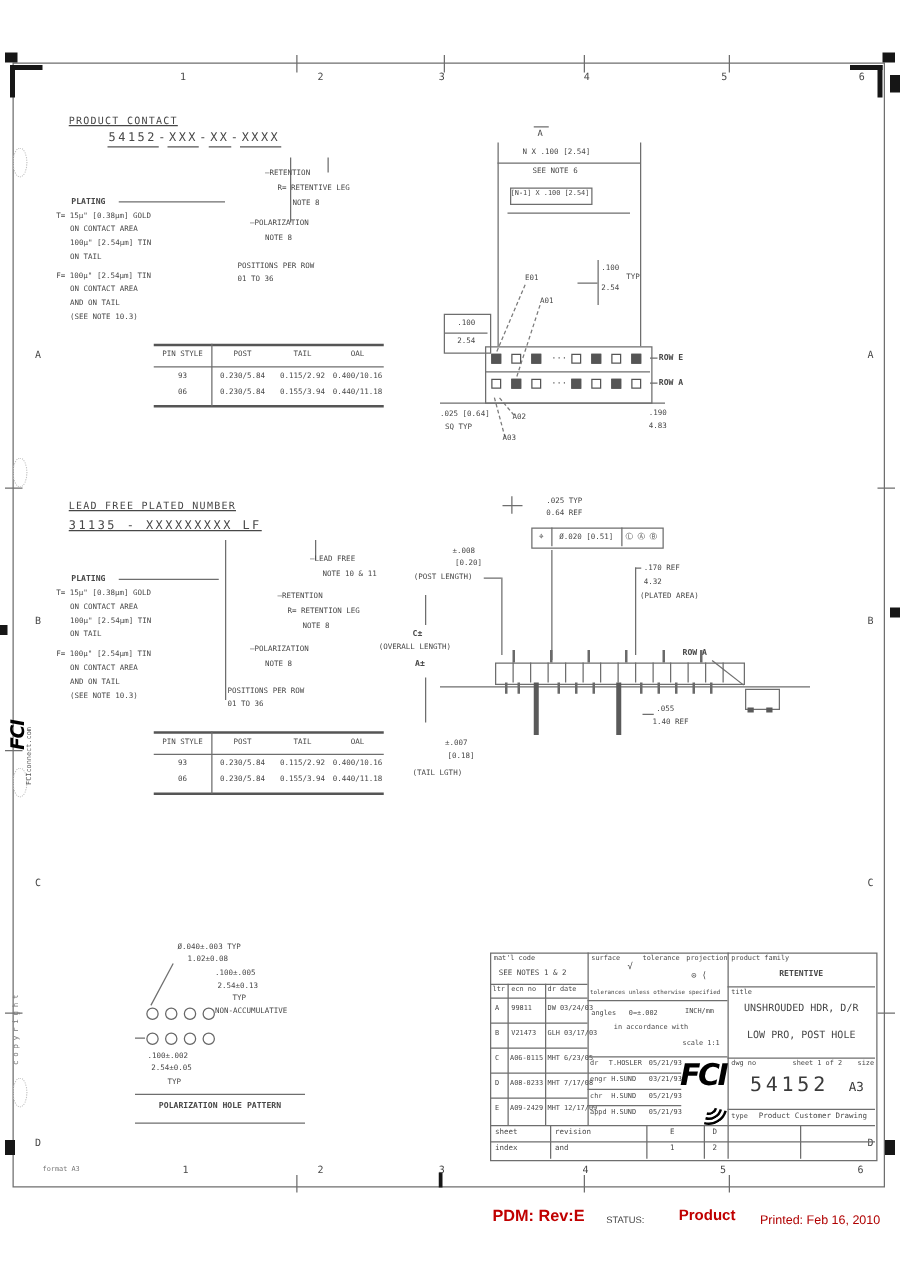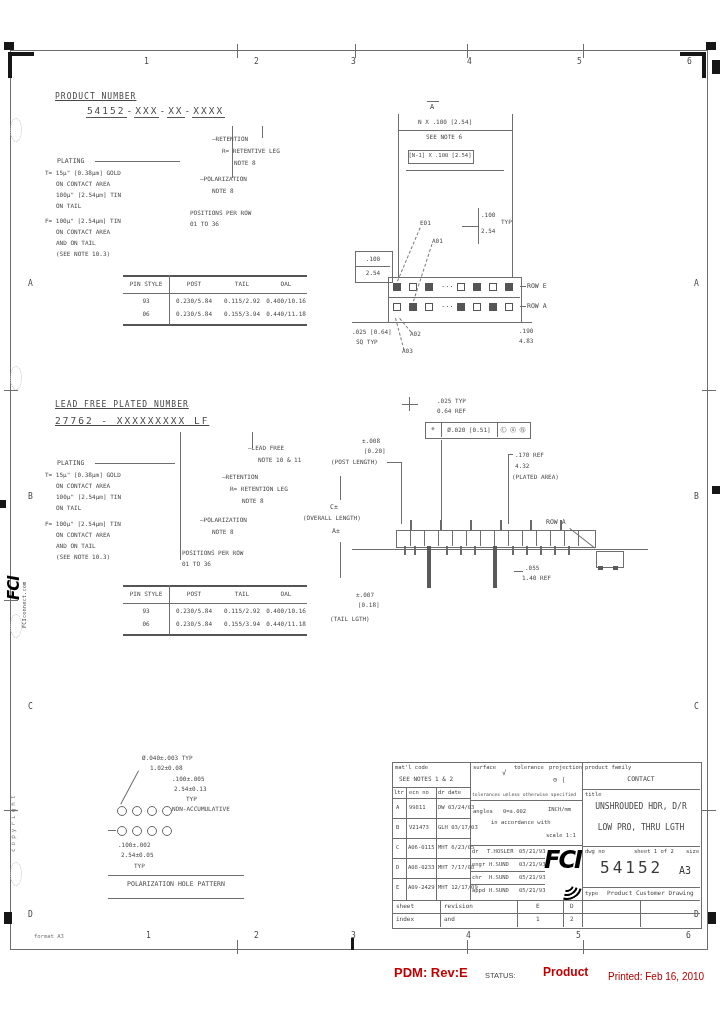--- a/index.html
+++ b/index.html
@@ -1,19 +1,19 @@
 <!DOCTYPE html>
 <html><head>
 <meta charset="utf-8">
 <style>
   html,body{margin:0;padding:0;background:#e8e8e8;}
   #sheet{position:relative;width:720px;height:1012px;background:#ffffff;overflow:hidden;
          font-family:"DejaVu Sans Mono",monospace;color:#474747;}
   .t{position:absolute;color:#474747;font-family:"DejaVu Sans Mono",monospace;white-space:pre;line-height:1;}
-  .f5{font-size:5.5px;} .f6{font-size:6px;} .f65{font-size:6.5px;} .f7{font-size:7px;}
+  .f5{font-size:5.5px;} .f6{font-size:6px;} .f65{font-size:6.5px;font-weight:bold;} .f7{font-size:7px;}
   .f8{font-size:8px;}
   .ctr{text-align:center;}
   .hl{position:absolute;background:#6e6e6e;height:1px;}
   .vl{position:absolute;background:#6e6e6e;width:1px;}
   .box{position:absolute;border:1px solid #6e6e6e;background:transparent;}
   .blk{position:absolute;background:#161616;}
   .dash{position:absolute;border-top:1px dashed #7a7a7a;transform-origin:0 0;height:0;}
   .ln{position:absolute;height:1px;background:#6e6e6e;transform-origin:0 0;}
   .pin{position:absolute;width:6px;height:6px;border:1px solid #555;}
   .pinf{background:#555;}
@@ -85,21 +85,21 @@
   <div class="holep" style="left:10px;top:614px;"></div>
   <div class="holep" style="left:10px;top:862px;"></div>
 
   <div style="position:absolute;left:4px;top:600px;transform:rotate(-90deg);transform-origin:top left;">
     <span style="font-family:'DejaVu Sans',sans-serif;font-weight:bold;font-style:italic;font-size:15px;color:#000;letter-spacing:-1px;">FCI</span>
   </div>
   <span class="vt f5" style="left:22px;top:538px;height:90px;color:#555;">FCIconnect.com</span>
   <span class="vt f6" style="left:10px;top:752px;height:100px;color:#777;letter-spacing:3px;">copyright</span>
   <span class="t f5" style="left:34px;top:934px;color:#777;">format A3</span>
 
-  <span class="t f8 u" style="left:55px;top:93px;letter-spacing:1px;">PRODUCT NUMBER</span>
+  <span class="t f8 u" style="left:55px;top:93px;letter-spacing:1px;">PRODUCT CONTACT</span>
   <div class="t" style="left:55px;top:96px;font-size:9.5px;letter-spacing:2px;">
     <span class="pngrp">54152</span><span>-</span><span class="pngrp">XXX</span><span>-</span><span class="pngrp">XX</span><span>-</span><span class="pngrp">XXXX</span>
   </div>
   <div class="vl" style="left:232px;top:126px;height:52px;"></div>
   <div class="vl" style="left:262px;top:126px;height:12px;"></div>
 
   <span class="t f65" style="left:57px;top:158px;">PLATING</span>
   <div class="hl" style="left:95px;top:161px;width:85px;"></div>
   <span class="t f6" style="left:45px;top:170px;">T= 15μ" [0.38μm] GOLD</span>
   <span class="t f6" style="left:56px;top:181px;">ON CONTACT AREA</span>
@@ -192,21 +192,21 @@
   <span class="t f6" style="left:410px;top:331px;">A02</span>
   <span class="t f6" style="left:402px;top:348px;">A03</span>
 
   <div class="hl" style="left:352px;top:322px;width:180px;"></div>
   <span class="t f6" style="left:352px;top:329px;">.025 [0.64]</span>
   <span class="t f6" style="left:356px;top:339px;">SQ TYP</span>
   <span class="t f6" style="left:519px;top:328px;">.190</span>
   <span class="t f6" style="left:519px;top:338px;">4.83</span>
 
   <span class="t f8 u" style="left:55px;top:401px;letter-spacing:1px;">LEAD FREE PLATED NUMBER</span>
-  <span class="t u" style="left:55px;top:416px;font-size:9.5px;letter-spacing:2px;">27762 - XXXXXXXXX LF</span>
+  <span class="t u" style="left:55px;top:416px;font-size:9.5px;letter-spacing:2px;">31135 - XXXXXXXXX LF</span>
   <div class="vl" style="left:180px;top:432px;height:128px;"></div>
   <div class="vl" style="left:252px;top:432px;height:16px;"></div>
 
   <span class="t f6" style="left:248px;top:445px;">—LEAD FREE</span>
   <span class="t f6" style="left:258px;top:457px;">NOTE 10 &amp; 11</span>
   <span class="t f6" style="left:222px;top:474px;">—RETENTION</span>
   <span class="t f6" style="left:230px;top:486px;">R= RETENTION LEG</span>
   <span class="t f6" style="left:242px;top:498px;">NOTE 8</span>
   <span class="t f6" style="left:200px;top:517px;">—POLARIZATION</span>
   <span class="t f6" style="left:212px;top:529px;">NOTE 8</span>
@@ -409,25 +409,25 @@
   <span class="t f5" style="left:519px;top:888px;">05/21/93</span>
 
   <div style="position:absolute;left:544px;top:846px;width:38px;height:52px;">
     <span style="position:absolute;left:0;top:0;font-family:'DejaVu Sans',sans-serif;font-weight:bold;font-style:italic;font-size:24px;color:#000;letter-spacing:-2px;">FCI</span>
     <div class="arc" style="left:8px;top:24px;width:26px;height:26px;transform:rotate(-30deg);"></div>
     <div class="arc" style="left:12px;top:28px;width:18px;height:18px;transform:rotate(-30deg);"></div>
     <div class="arc" style="left:16px;top:32px;width:10px;height:10px;transform:rotate(-30deg);"></div>
   </div>
 
   <span class="t f5" style="left:585px;top:765px;">product family</span>
-  <span class="t f65 ctr" style="left:582px;top:776px;width:118px;">CONTACT</span>
+  <span class="t f65 ctr" style="left:582px;top:776px;width:118px;">RETENTIVE</span>
   <div class="hl" style="left:582px;top:789px;width:118px;"></div>
   <span class="t f5" style="left:585px;top:792px;">title</span>
   <span class="t f8 ctr" style="left:582px;top:803px;width:118px;">UNSHROUDED HDR, D/R</span>
-  <span class="t f8 ctr" style="left:582px;top:824px;width:118px;">LOW PRO, THRU LGTH</span>
+  <span class="t f8 ctr" style="left:582px;top:824px;width:118px;">LOW PRO, POST HOLE</span>
   <div class="hl" style="left:582px;top:846px;width:118px;"></div>
   <span class="t f5" style="left:585px;top:849px;">dwg no</span>
   <span class="t f5" style="left:634px;top:849px;">sheet 1 of 2</span>
   <span class="t f5" style="left:686px;top:849px;">size</span>
   <span class="t" style="left:600px;top:860px;font-size:16px;letter-spacing:3px;color:#3a3a3a;">54152</span>
   <span class="t" style="left:679px;top:866px;font-size:10px;color:#3a3a3a;">A3</span>
   <div class="hl" style="left:582px;top:887px;width:118px;"></div>
   <span class="t f5" style="left:585px;top:891px;">type</span>
   <span class="t f6" style="left:607px;top:890px;">Product Customer Drawing</span>
 

